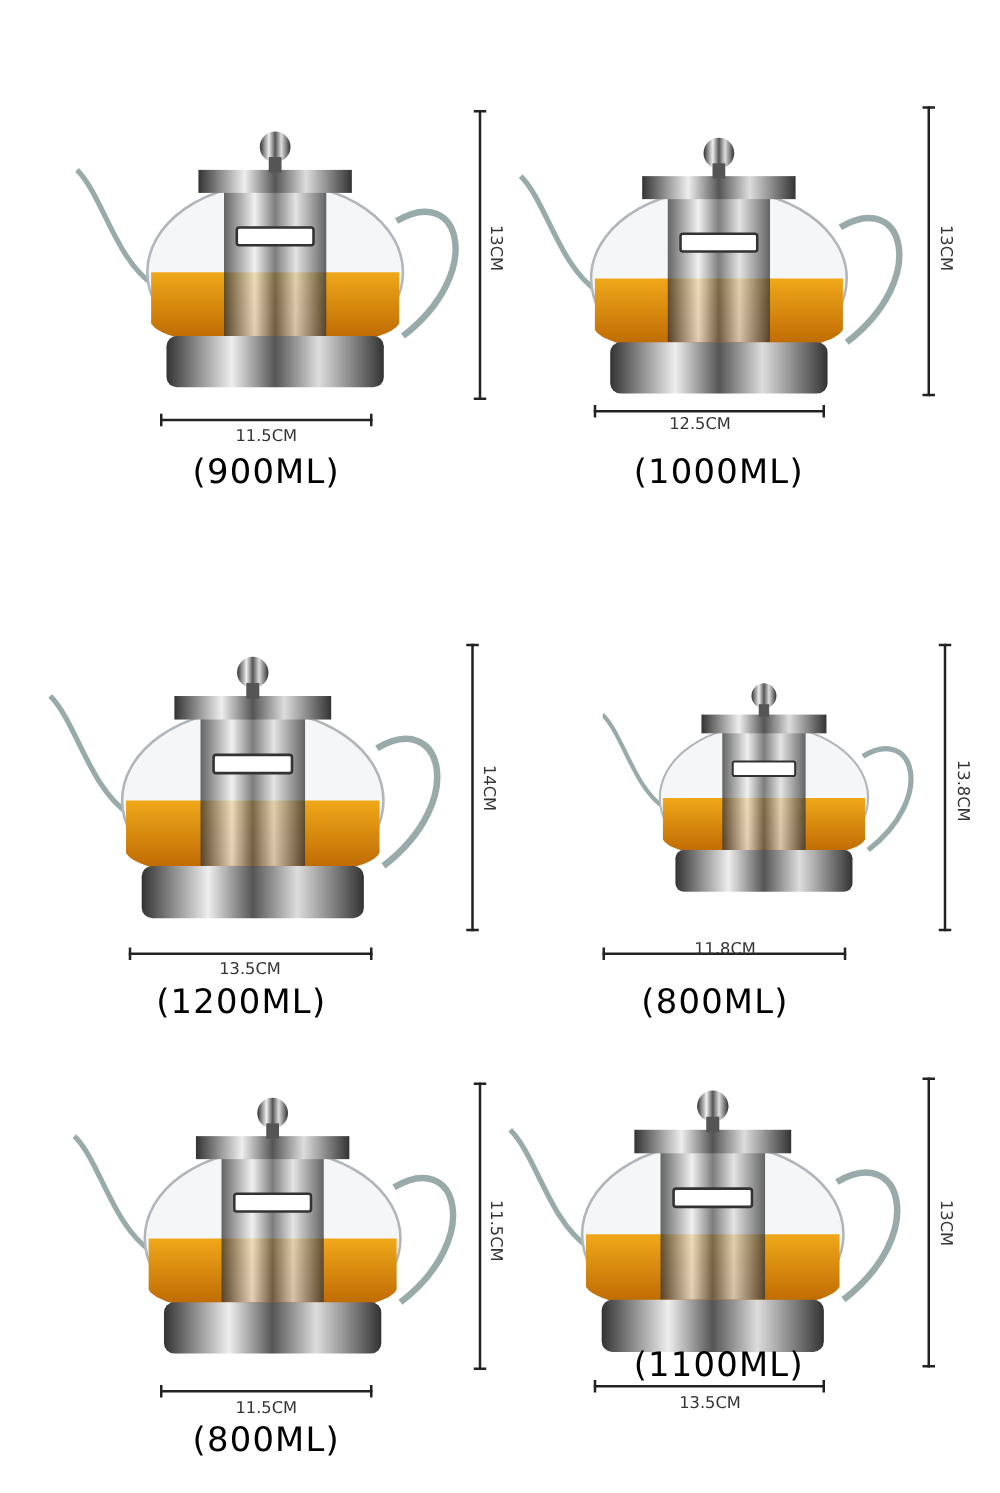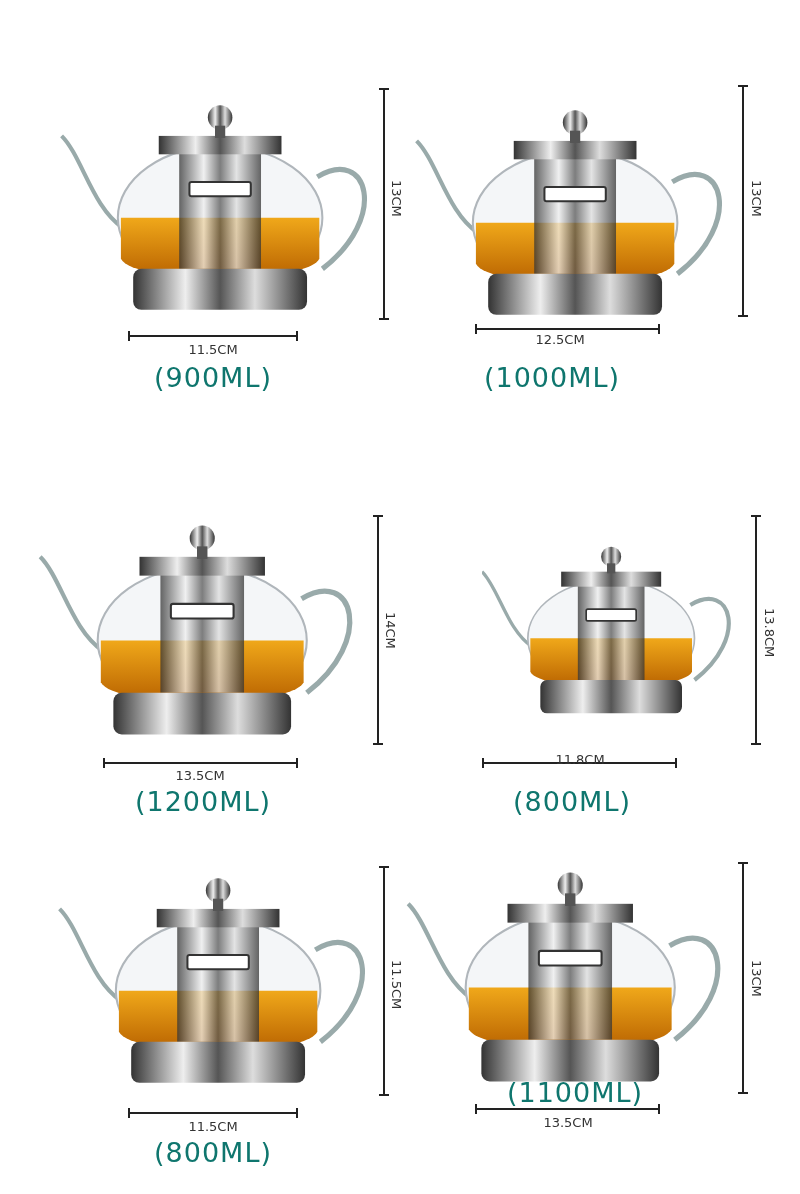--- a/index.html
+++ b/index.html
@@ -7,21 +7,21 @@
   .cell { position: absolute; }
   .pot { position: absolute; }
   .hline { position: absolute; height: 2px; background: #222; }
   .hline::before, .hline::after { content: ""; position: absolute; top: -4px; width: 2px; height: 10px; background: #222; }
   .hline::before { left: 0; } .hline::after { right: 0; }
   .vline { position: absolute; width: 2px; background: #222; }
   .vline::before, .vline::after { content: ""; position: absolute; left: -4px; width: 10px; height: 2px; background: #222; }
   .vline::before { top: 0; } .vline::after { bottom: 0; }
   .wlabel { position: absolute; font-size: 13px; color: #333; text-align: center; width: 120px; }
   .vlabel { position: absolute; font-size: 13px; color: #333; writing-mode: vertical-rl; }
-  .cap { position: absolute; font-size: 27px; color: #0f766e; letter-spacing: 1px; text-align: center; width: 240px; }
+  .cap { position: absolute; font-size: 27px; color: #000000; letter-spacing: 1px; text-align: center; width: 240px; }
 </style>
 </head>
 <body>
 
 <svg width="0" height="0" style="position:absolute">
   <defs>
     <linearGradient id="tea" x1="0" x2="0" y1="0" y2="1">
       <stop offset="0" stop-color="#f0a81a"></stop>
         <stop offset="1" stop-color="#b86200"></stop>
     </linearGradient>
@@ -59,32 +59,32 @@
 </div>
 
 <div class="cell">
   <svg class="pot" style="left:405px;top:100px" width="330" height="225">
       <use href="#teapot"></use>
     </svg>
   <div class="vline" style="left:742px;top:85px;height:232px"></div>
   <div class="vlabel" style="left:749px;top:180px">13CM</div>
   <div class="hline" style="left:475px;top:328px;width:185px"></div>
   <div class="wlabel" style="left:500px;top:332px">12.5CM</div>
-  <div class="cap" style="left:432px;top:362px">(1000ML)</div>
+  <div class="cap" style="left:455px;top:362px">(1000ML)</div>
 </div>
 
 <div class="cell">
   <svg class="pot" style="left:22px;top:515px" width="350" height="230">
       <use href="#teapot"></use>
     </svg>
   <div class="vline" style="left:377px;top:515px;height:230px"></div>
   <div class="vlabel" style="left:383px;top:612px">14CM</div>
   <div class="hline" style="left:103px;top:762px;width:195px"></div>
   <div class="wlabel" style="left:140px;top:768px">13.5CM</div>
-  <div class="cap" style="left:83px;top:786px">(1200ML)</div>
+  <div class="cap" style="left:73px;top:786px">(1200ML)</div>
 </div>
 
 <div class="cell">
   <svg class="pot" style="left:482px;top:515px" width="250" height="230">
       <use href="#teapot"></use>
     </svg>
   <div class="vline" style="left:755px;top:515px;height:230px"></div>
   <div class="vlabel" style="left:762px;top:608px">13.8CM</div>
   <div class="hline" style="left:482px;top:762px;width:195px"></div>
   <div class="wlabel" style="left:520px;top:752px">11.8CM</div>

